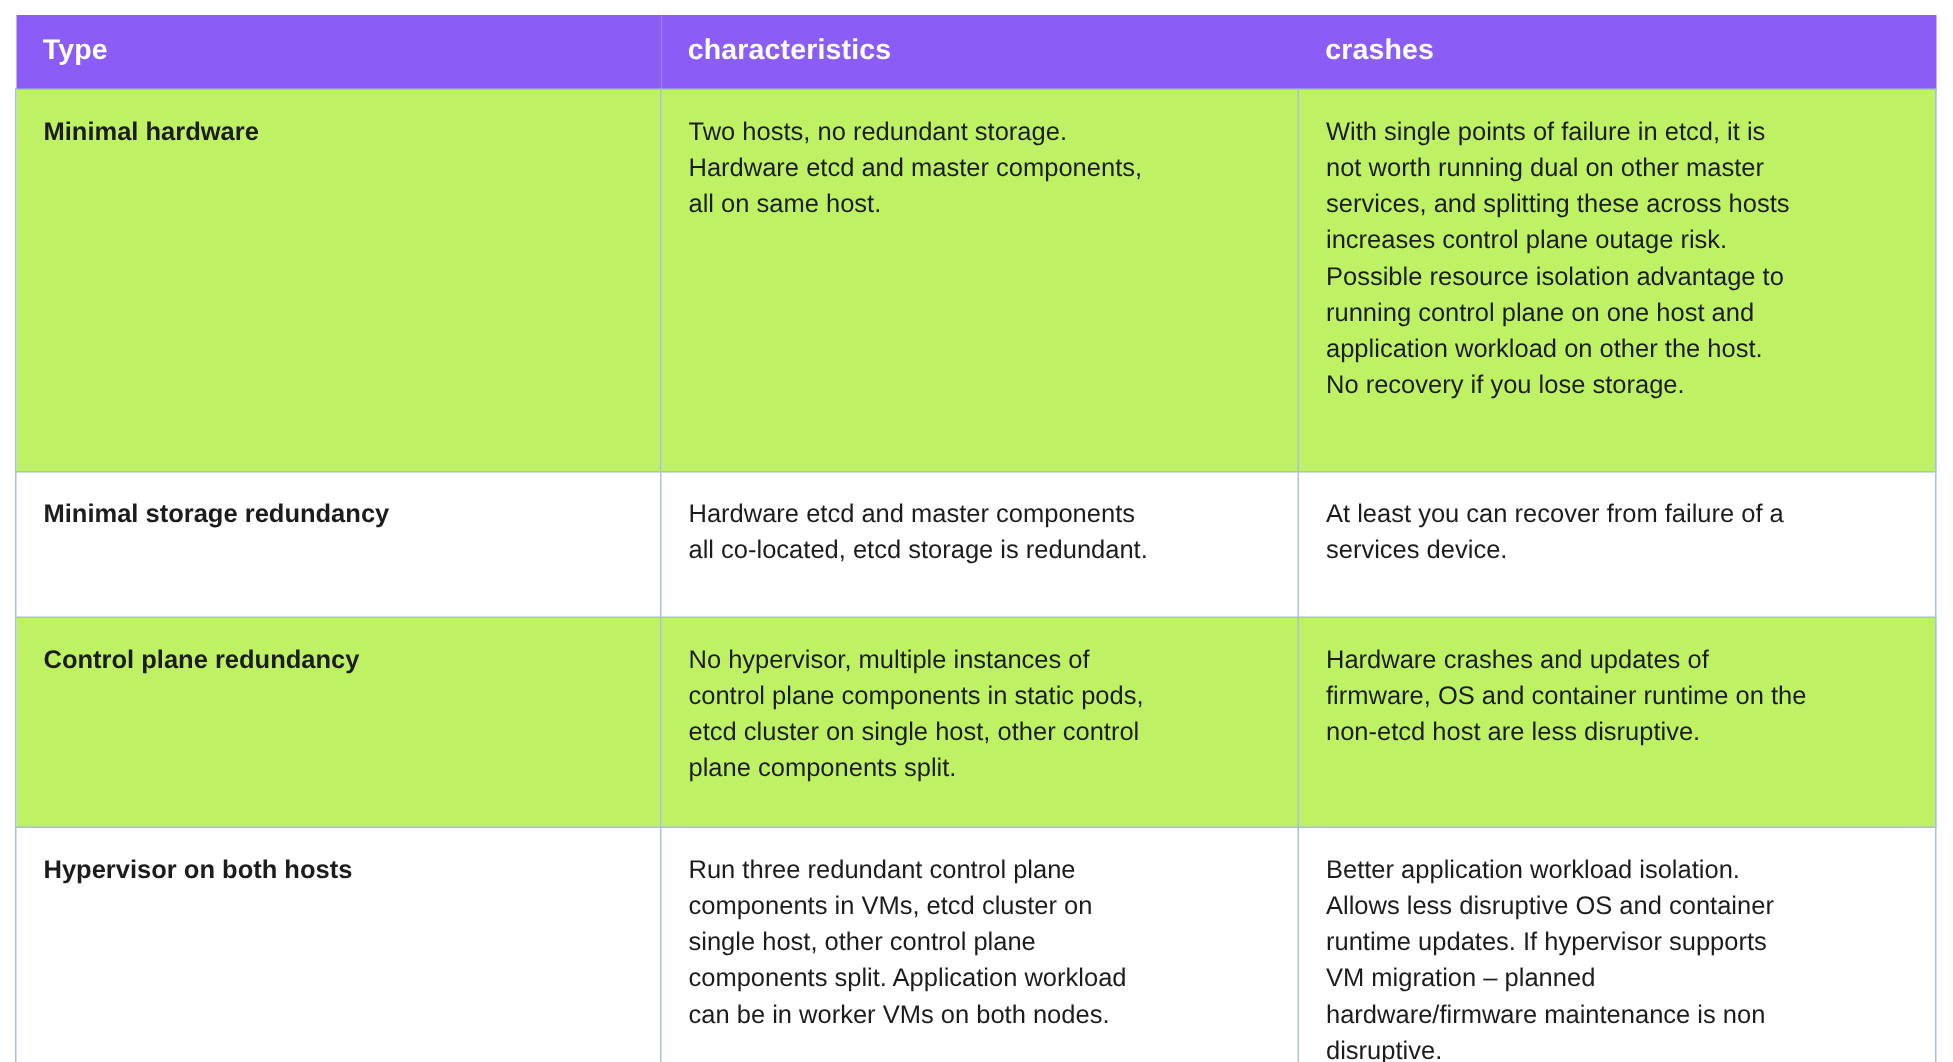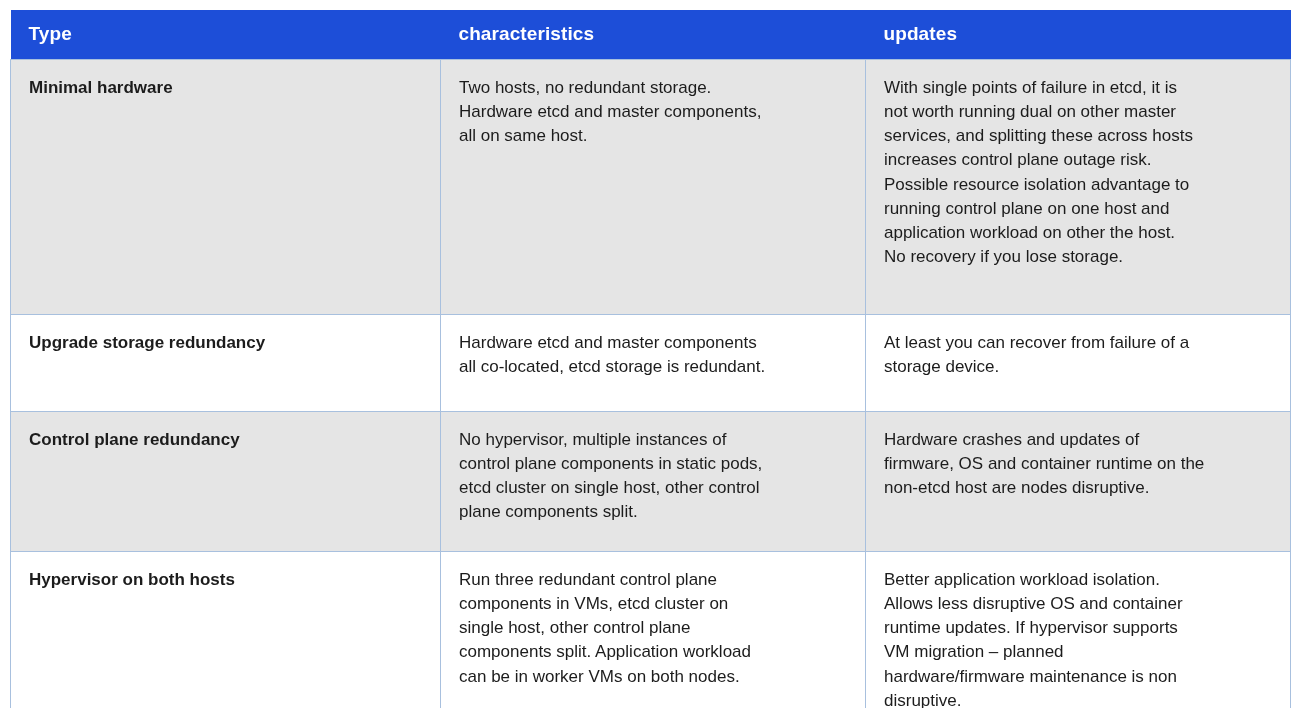--- a/index.html
+++ b/index.html
@@ -27,41 +27,41 @@
     border-collapse: collapse;
     table-layout: fixed;
     background: #ffffff;
   }
 
   table.comparison-table col.col-type      { width: 430px; }
   table.comparison-table col.col-chars     { width: 425px; }
   table.comparison-table col.col-result    { width: 425px; }
 
   thead tr.header-row th {
-    background: #1d4ed8;
+    background: #8b5cf6;
     color: #ffffff;
     font-size: 19px;
     font-weight: bold;
     text-align: left;
     padding: 13px 0 14px 18px;
     border: none;
     letter-spacing: 0.1px;
     vertical-align: middle;
   }
 
   tbody tr td {
     border: 1px solid #a8c0de;
     vertical-align: top;
     font-size: 17px;
     line-height: 1.42;
     color: #1c1c1c;
     padding: 16px 16px 18px 18px;
   }
 
-  tbody tr.row-shaded td { background: #e5e5e5; }
+  tbody tr.row-shaded td { background: #bef264; }
   tbody tr.row-plain  td { background: #ffffff; }
 
   td.cell-type {
     font-weight: bold;
     font-size: 17px;
   }
 
   td.cell-chars, td.cell-result {
     font-weight: normal;
     white-space: pre-line;
@@ -80,57 +80,57 @@
   <table class="comparison-table">
     <colgroup>
       <col class="col-type">
       <col class="col-chars">
       <col class="col-result">
     </colgroup>
     <thead>
       <tr class="header-row">
         <th>Type</th>
         <th>characteristics</th>
-        <th>updates</th>
+        <th>crashes</th>
       </tr>
     </thead>
     <tbody>
 
       <tr class="row-shaded r0">
         <td class="cell-type">Minimal hardware</td>
         <td class="cell-chars">Two hosts, no redundant storage.
 Hardware etcd and master components,
 all on same host.</td>
         <td class="cell-result">With single points of failure in etcd, it is
 not worth running dual on other master
 services, and splitting these across hosts
 increases control plane outage risk.
 Possible resource isolation advantage to
 running control plane on one host and
 application workload on other the host.
 No recovery if you lose storage.</td>
       </tr>
 
       <tr class="row-plain r1">
-        <td class="cell-type">Upgrade storage redundancy</td>
+        <td class="cell-type">Minimal storage redundancy</td>
         <td class="cell-chars">Hardware etcd and master components
 all co-located, etcd storage is redundant.</td>
         <td class="cell-result">At least you can recover from failure of a
-storage device.</td>
+services device.</td>
       </tr>
 
       <tr class="row-shaded r2">
         <td class="cell-type">Control plane redundancy</td>
         <td class="cell-chars">No hypervisor, multiple instances of
 control plane components in static pods,
 etcd cluster on single host, other control
 plane components split.</td>
         <td class="cell-result">Hardware crashes and updates of
 firmware, OS and container runtime on the
-non-etcd host are nodes disruptive.</td>
+non-etcd host are less disruptive.</td>
       </tr>
 
       <tr class="row-plain r3">
         <td class="cell-type">Hypervisor on both hosts</td>
         <td class="cell-chars">Run three redundant control plane
 components in VMs, etcd cluster on
 single host, other control plane
 components split. Application workload
 can be in worker VMs on both nodes.</td>
         <td class="cell-result">Better application workload isolation.

